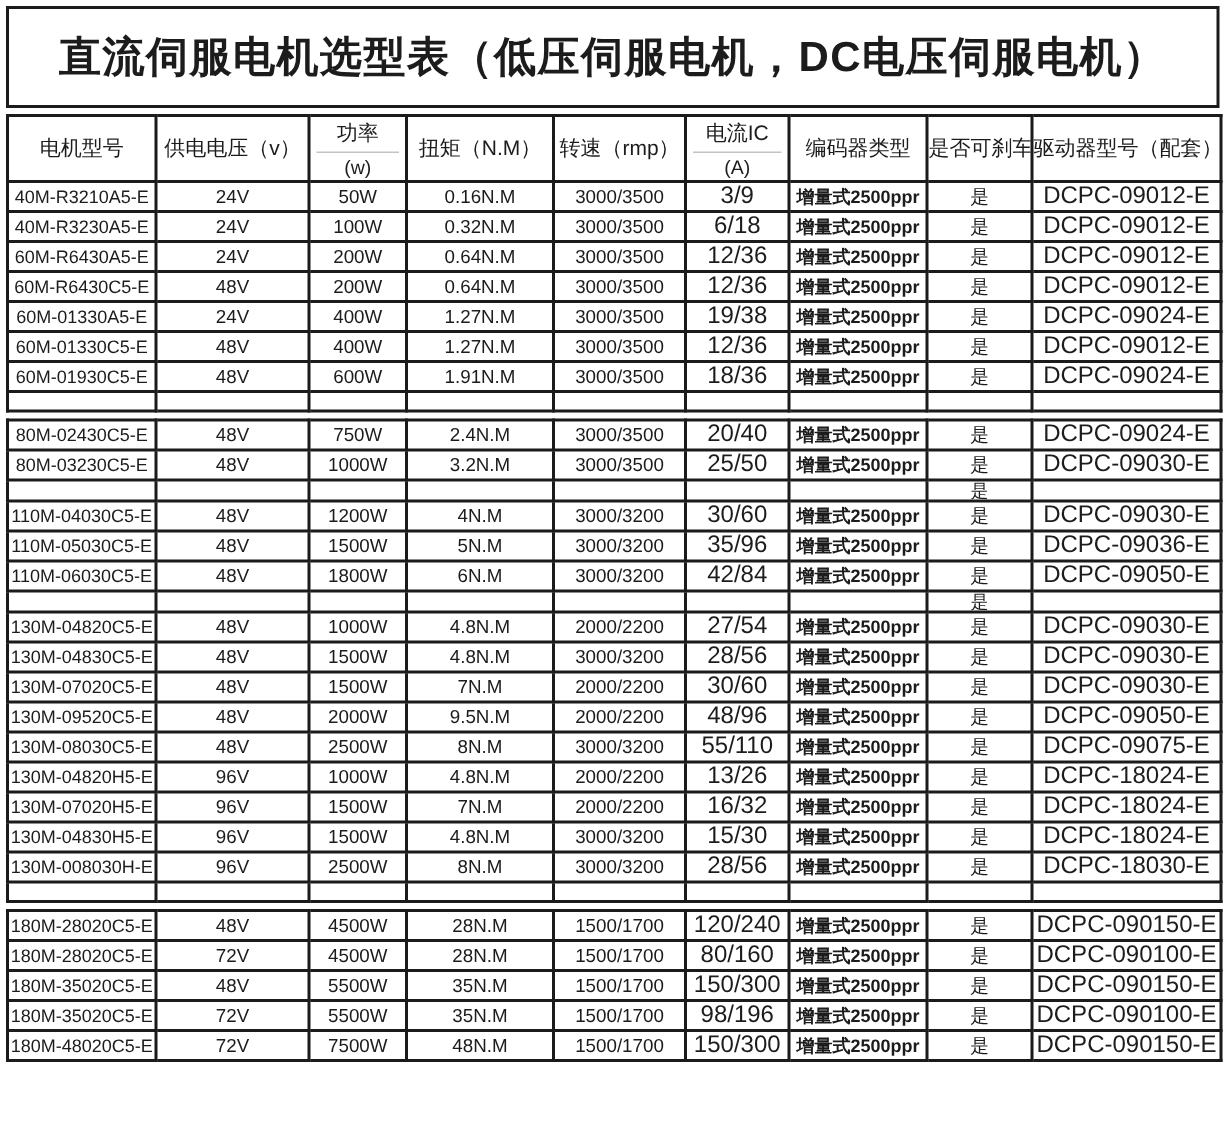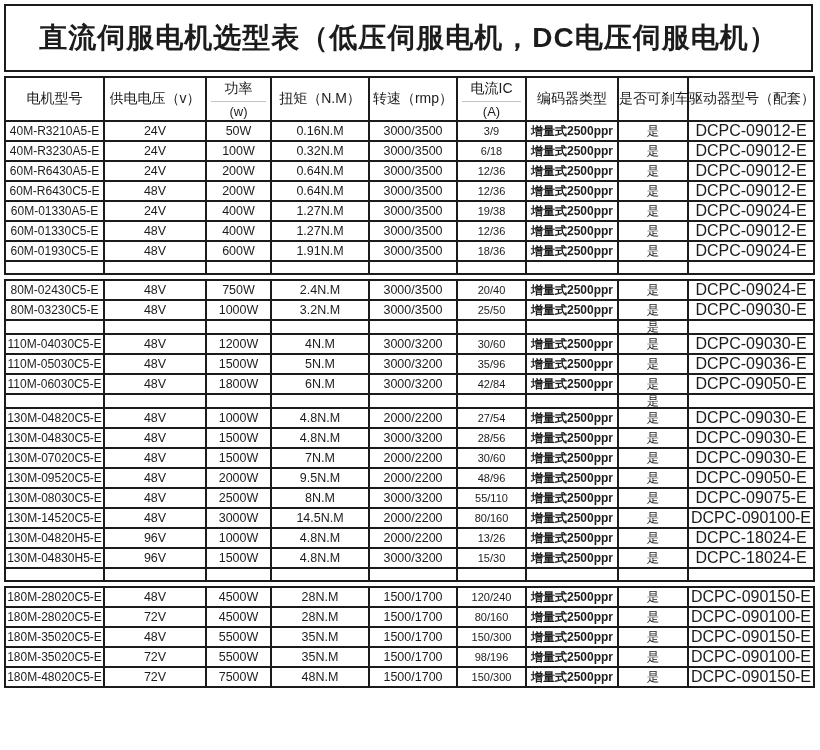--- a/index.html
+++ b/index.html
@@ -40,21 +40,21 @@
   .h-label { display:block; }
   .h-sub {
     display:block;
     border-top:1px solid #c4c4c4;
     margin:3px 4px 0 4px;
     padding-top:2px;
     font-size:13px;
   }
   tr.r-data td { height:18px; line-height:18px; font-size:12.5px; }
   tr.r-data td:nth-child(1) { font-size:12px;margin-left:29px; }
-  tr.r-data td:nth-child(6) { font-size:11px; }
+  tr.r-data td:nth-child(6) { font-size:16px; }
   tr.r-data td:nth-child(7) { font-size:12px;font-weight:bold; }
   tr.r-data td:nth-child(9) { font-size:16px;margin-left:29px; }
   tr.r-empty td { height:11px; line-height:12px; font-size:12px; }
   tr.r-gap td { border:none; height:4px; padding:0; }
 </style>
 </head>
 <body>
 
 <div class="page">
   <div class="title-box">直流伺服电机选型表（低压伺服电机，DC电压伺服电机）</div>
@@ -321,51 +321,62 @@
           <td>48V</td>
           <td>2500W</td>
           <td>8N.M</td>
           <td>3000/3200</td>
           <td>55/110</td>
           <td>增量式2500ppr</td>
           <td>是</td>
           <td>DCPC-09075-E</td>
         </tr>
         <tr class="r-data">
-          <td>130M-14520C5-E</td>
-          <td>48V</td>
-          <td>3000W</td>
-          <td>14.5N.M</td>
-          <td>2000/2200</td>
-          <td>80/160</td>
-          <td>增量式2500ppr</td>
-          <td>是</td>
-          <td>DCPC-090100-E</td>
-        </tr>
-        <tr class="r-data">
           <td>130M-04820H5-E</td>
           <td>96V</td>
           <td>1000W</td>
           <td>4.8N.M</td>
           <td>2000/2200</td>
           <td>13/26</td>
           <td>增量式2500ppr</td>
           <td>是</td>
           <td>DCPC-18024-E</td>
         </tr>
         <tr class="r-data">
+          <td>130M-07020H5-E</td>
+          <td>96V</td>
+          <td>1500W</td>
+          <td>7N.M</td>
+          <td>2000/2200</td>
+          <td>16/32</td>
+          <td>增量式2500ppr</td>
+          <td>是</td>
+          <td>DCPC-18024-E</td>
+        </tr>
+        <tr class="r-data">
           <td>130M-04830H5-E</td>
           <td>96V</td>
           <td>1500W</td>
           <td>4.8N.M</td>
           <td>3000/3200</td>
           <td>15/30</td>
           <td>增量式2500ppr</td>
           <td>是</td>
           <td>DCPC-18024-E</td>
+        </tr>
+        <tr class="r-data">
+          <td>130M-008030H-E</td>
+          <td>96V</td>
+          <td>2500W</td>
+          <td>8N.M</td>
+          <td>3000/3200</td>
+          <td>28/56</td>
+          <td>增量式2500ppr</td>
+          <td>是</td>
+          <td>DCPC-18030-E</td>
         </tr>
         <tr class="r-empty">
           <td></td>
           <td></td>
           <td></td>
           <td></td>
           <td></td>
           <td></td>
           <td></td>
           <td></td>

